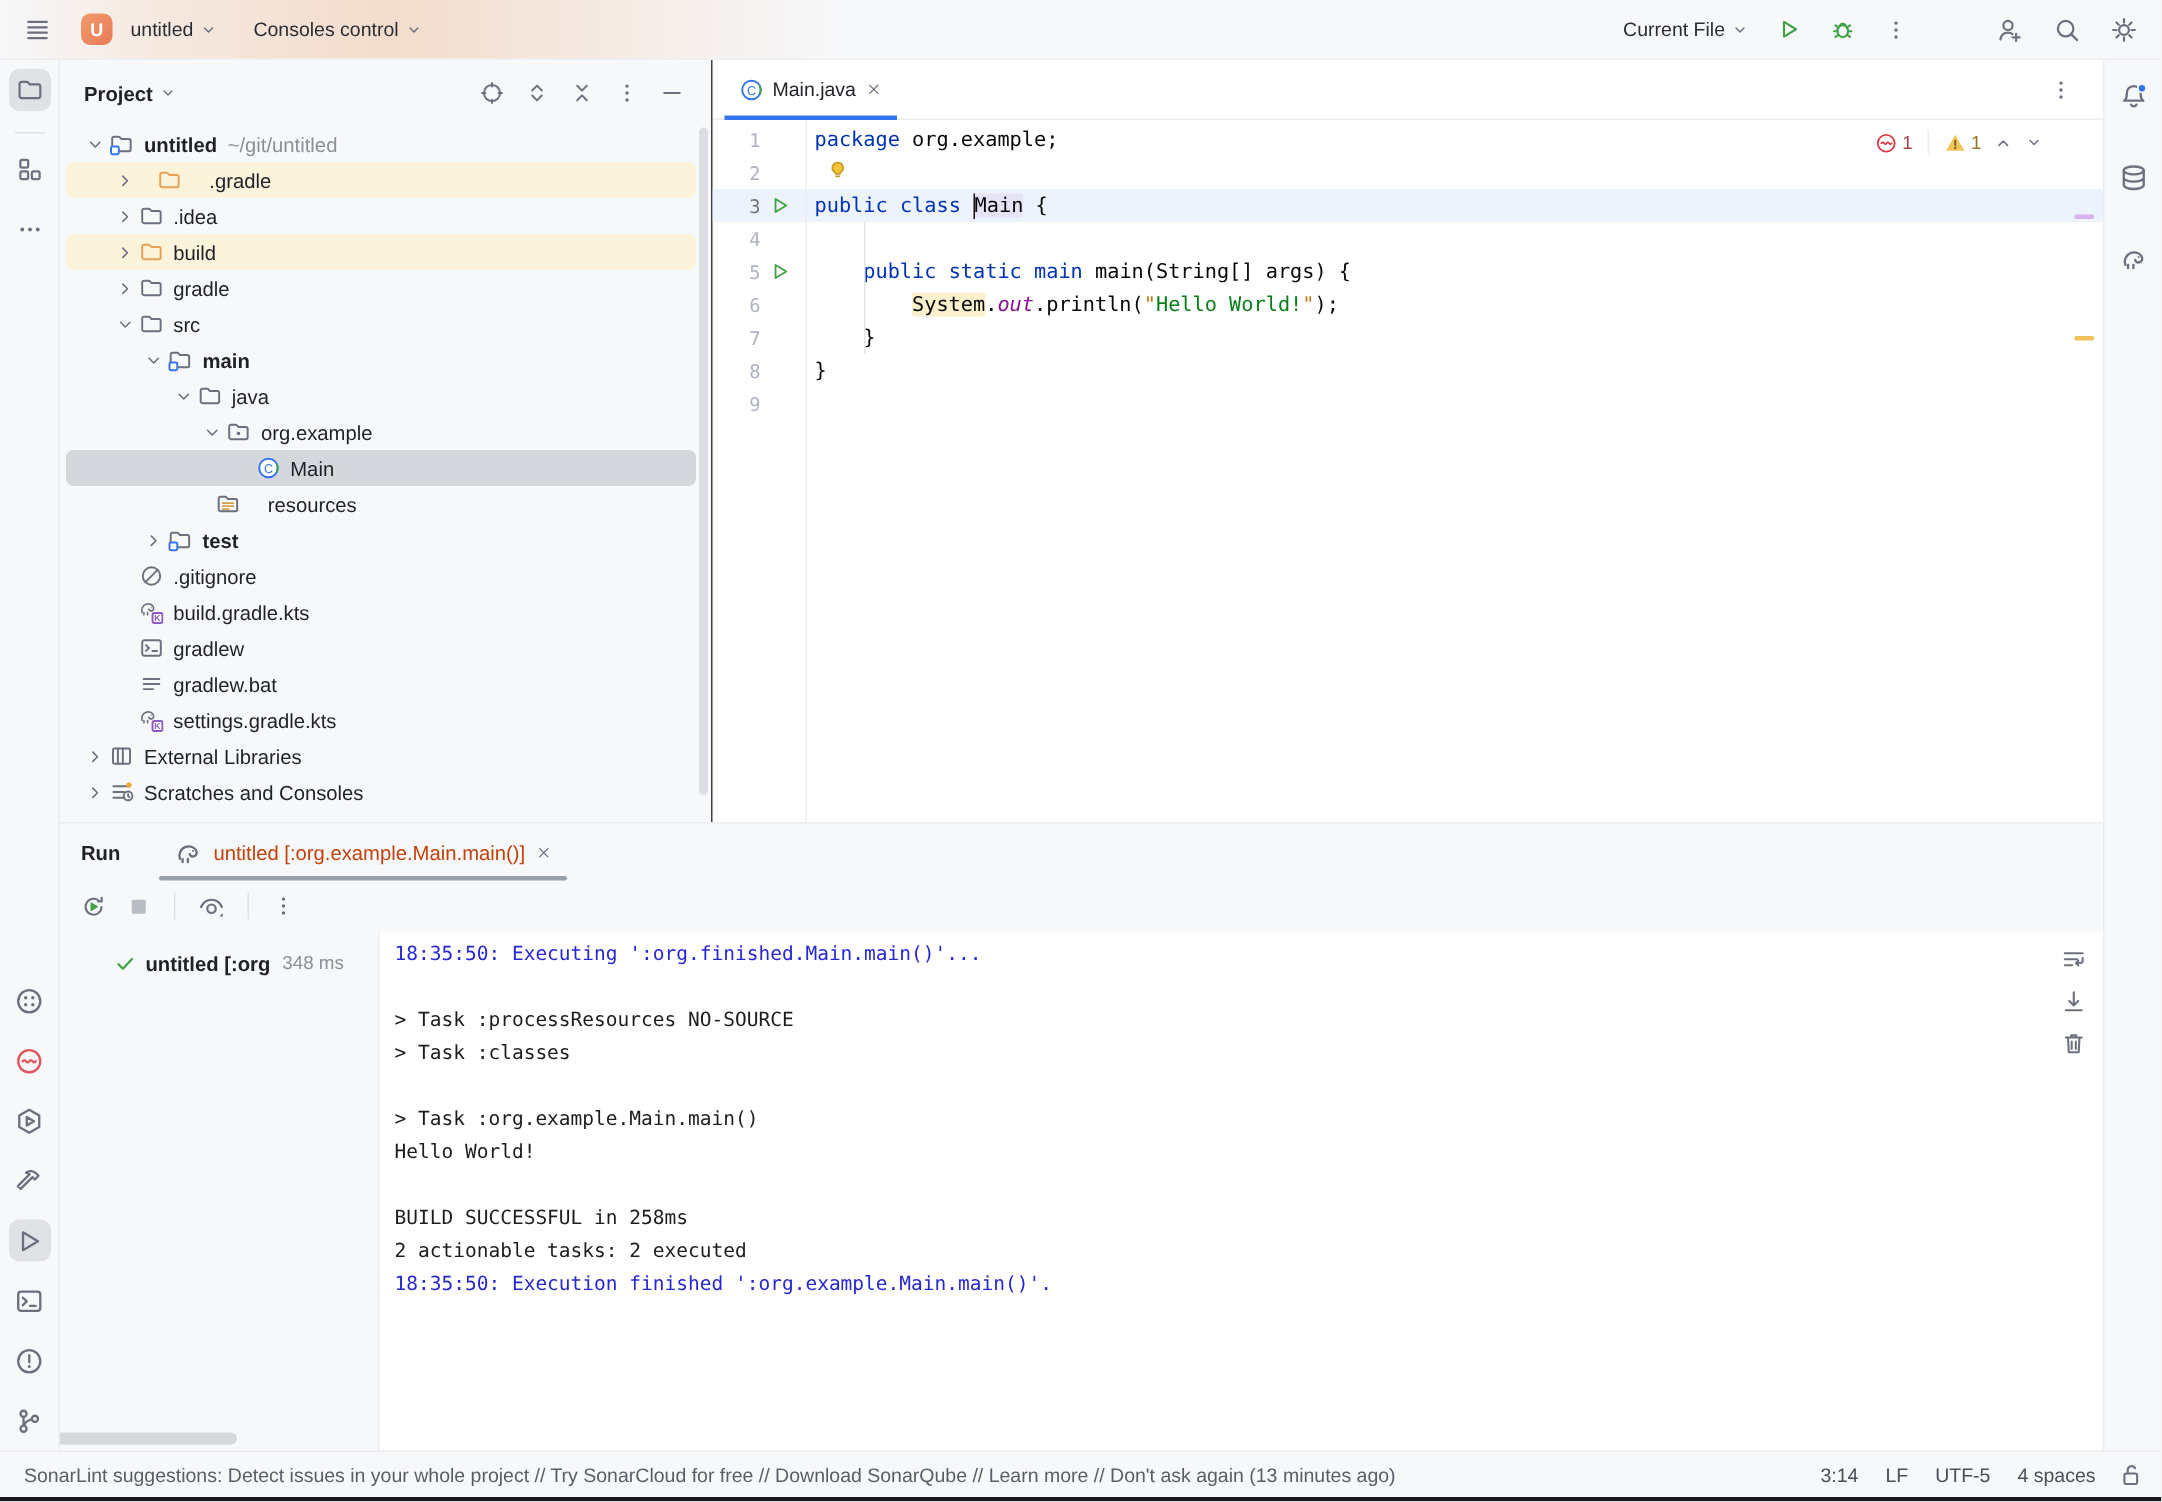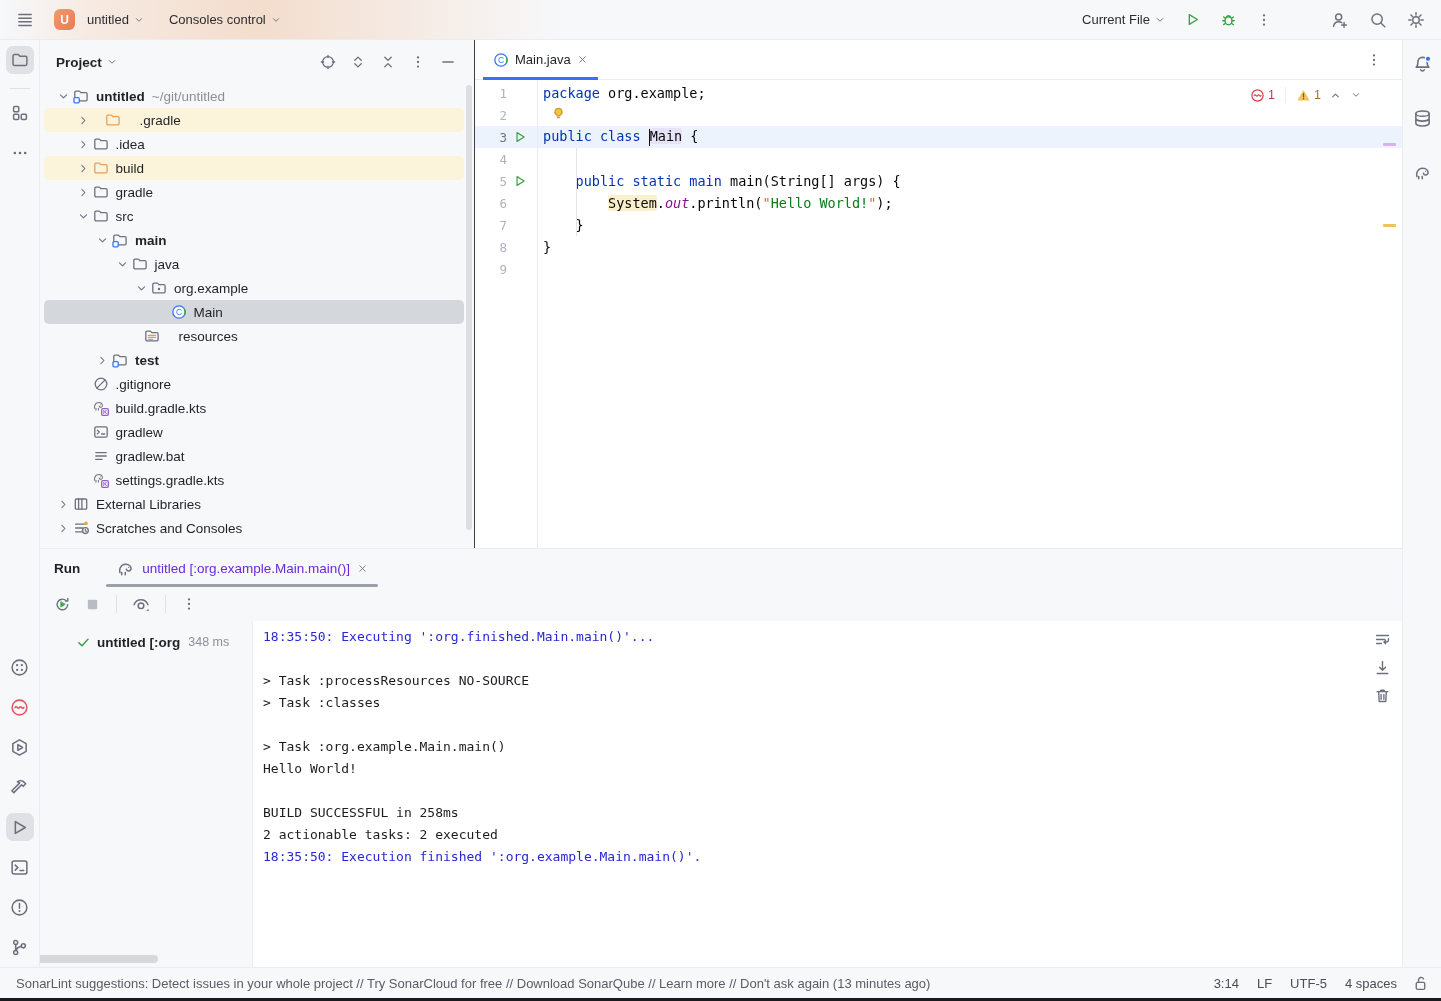--- a/index.html
+++ b/index.html
@@ -88,21 +88,21 @@
   .err-mark { position:absolute; right:6px; width:13px; height:3px; border-radius:1px; }
   .mark-purple { top:63px; background:#d9b2ef; }
   .mark-yellow { top:144px; background:#efc35a; }
 
   
   .run-panel { flex:1; border-top:1px solid #ebecf0; display:flex; flex-direction:column; background:#f7f8fa; min-height:0; }
   .rp-header { height:38px; flex:none; display:flex; align-items:center; padding:0 0 0 14px; }
   .rp-title { font-weight:bold; font-size:13.5px; margin-right:26px; }
   .rp-tab { height:38px; display:flex; align-items:center; gap:7px; padding:0 10px; position:relative; }
   .rp-tab::after { content:""; position:absolute; left:0; right:0; bottom:0; height:3px; background:#99a0ac; border-radius:2px; }
-  .rp-tab .t-title { font-size:13.5px; color:#6d28d9; }
+  .rp-tab .t-title { font-size:13.5px; color:#c2410c; }
   .rp-toolbar { height:34px; flex:none; display:flex; align-items:center; gap:13px; padding-left:14px; }
   .rt-sep { width:1px; height:18px; background:#dfe1e5; margin:0 2px; }
   .rp-body { flex:1; display:flex; min-height:0; }
   .run-tree { width:212px; flex:none; background:#f7f8fa; position:relative; padding-top:8px; }
   .run-tree-row { height:26px; display:flex; align-items:center; padding-left:36px; gap:6px; white-space:nowrap; }
   .run-tree-row .t-label { font-weight:bold; font-size:13.5px; }
   .run-tree-row .t-time { color:#8c8f98; font-size:12.5px; margin-left:2px; }
   .rt-hscroll { position:absolute; left:0; bottom:4px; width:118px; height:8px; background:#d6d8dc; border-radius:0 4px 4px 0; }
   .console { flex:1; background:#fff; border-left:1px solid #ebecf0; padding:8px 0 0 10px;
     font-family:"DejaVu Sans Mono",monospace; font-size:13px; overflow:hidden; }

